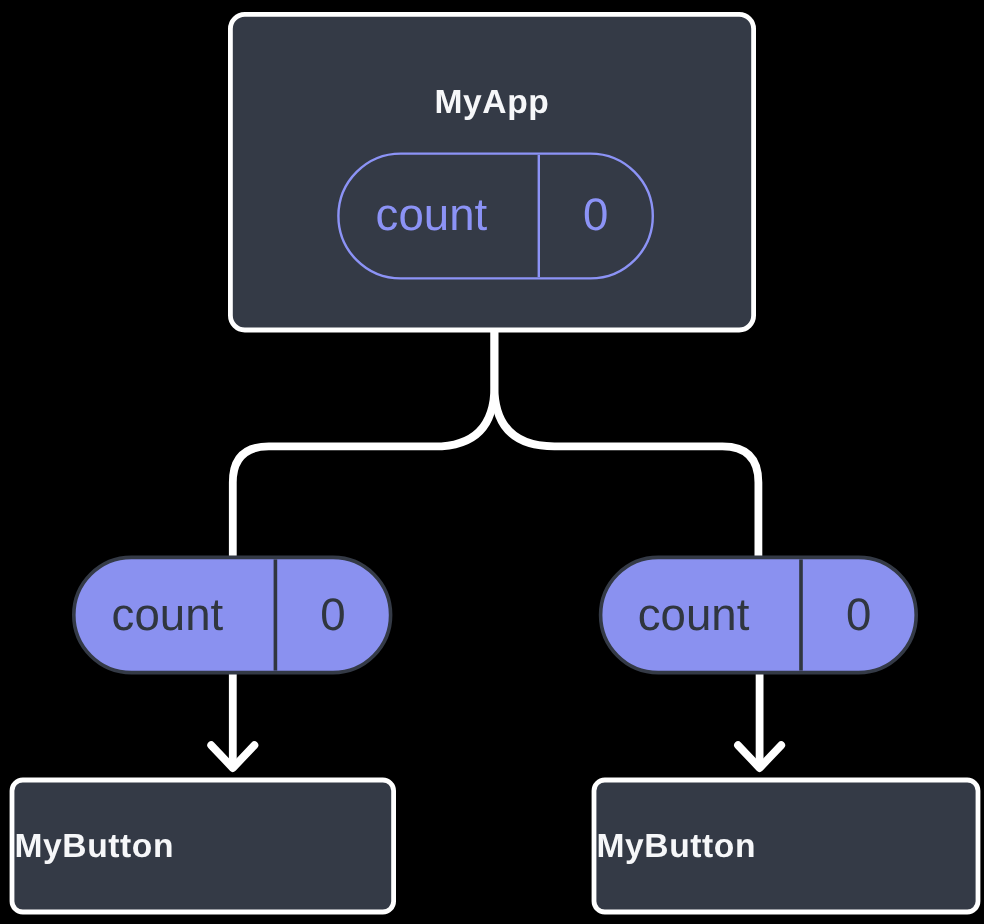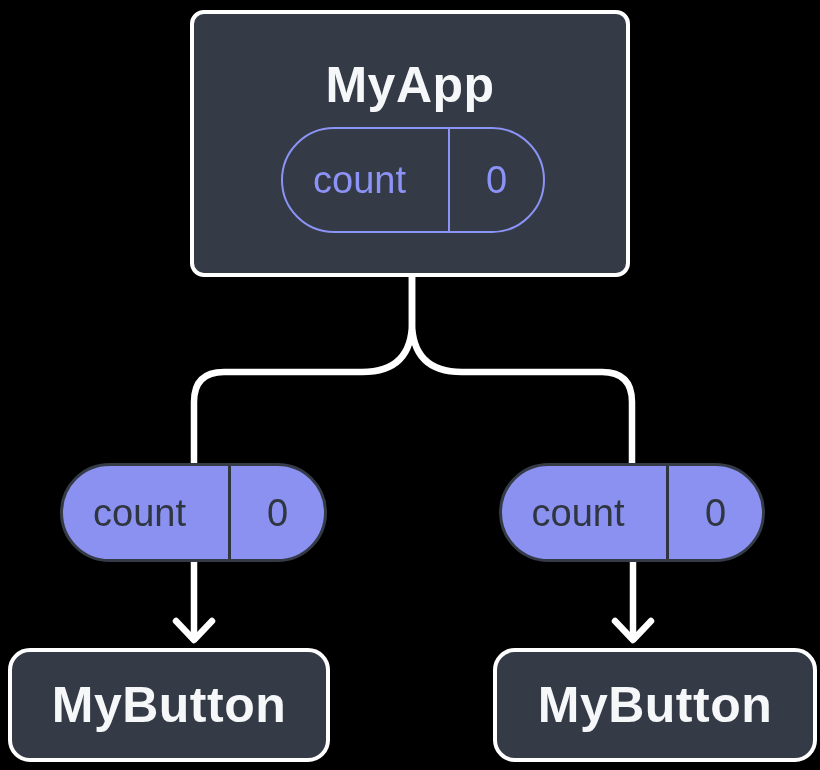--- a/index.html
+++ b/index.html
@@ -49,21 +49,21 @@
   }
   #myapp-box{
     left:190px; top:10px;
     width:440px; height:267px;
   }
   .component-title{
     position:absolute;
     left:0; right:0;
     text-align:center;
     color:var(--title-text);
-    font-size:50px;
+    font-size:28px;
     font-weight:700;
     line-height:38px;
     letter-spacing:0.5px;
   }
   #myapp-box .component-title{ top:52px; }
   .pill{
     position:absolute;
     box-sizing:border-box;
     display:flex;
     align-items:stretch;
@@ -110,24 +110,23 @@
   }
   #prop-pill-left{
     left:60px; top:463px;
     width:267px; height:99px;
   }
   #prop-pill-right{
     left:499px; top:463px;
     width:266px; height:99px;
   }
   .button-box{
-    border-radius:22px;
+    border-radius:11px;
     display:flex;
     align-items:center;
-    justify-content:center;
   }
   #mybutton-left{
     left:8px; top:648px;
     width:322px; height:114px;
   }
   #mybutton-right{
     left:493px; top:648px;
     width:324px; height:114px;
   }
   .button-box .component-title{

